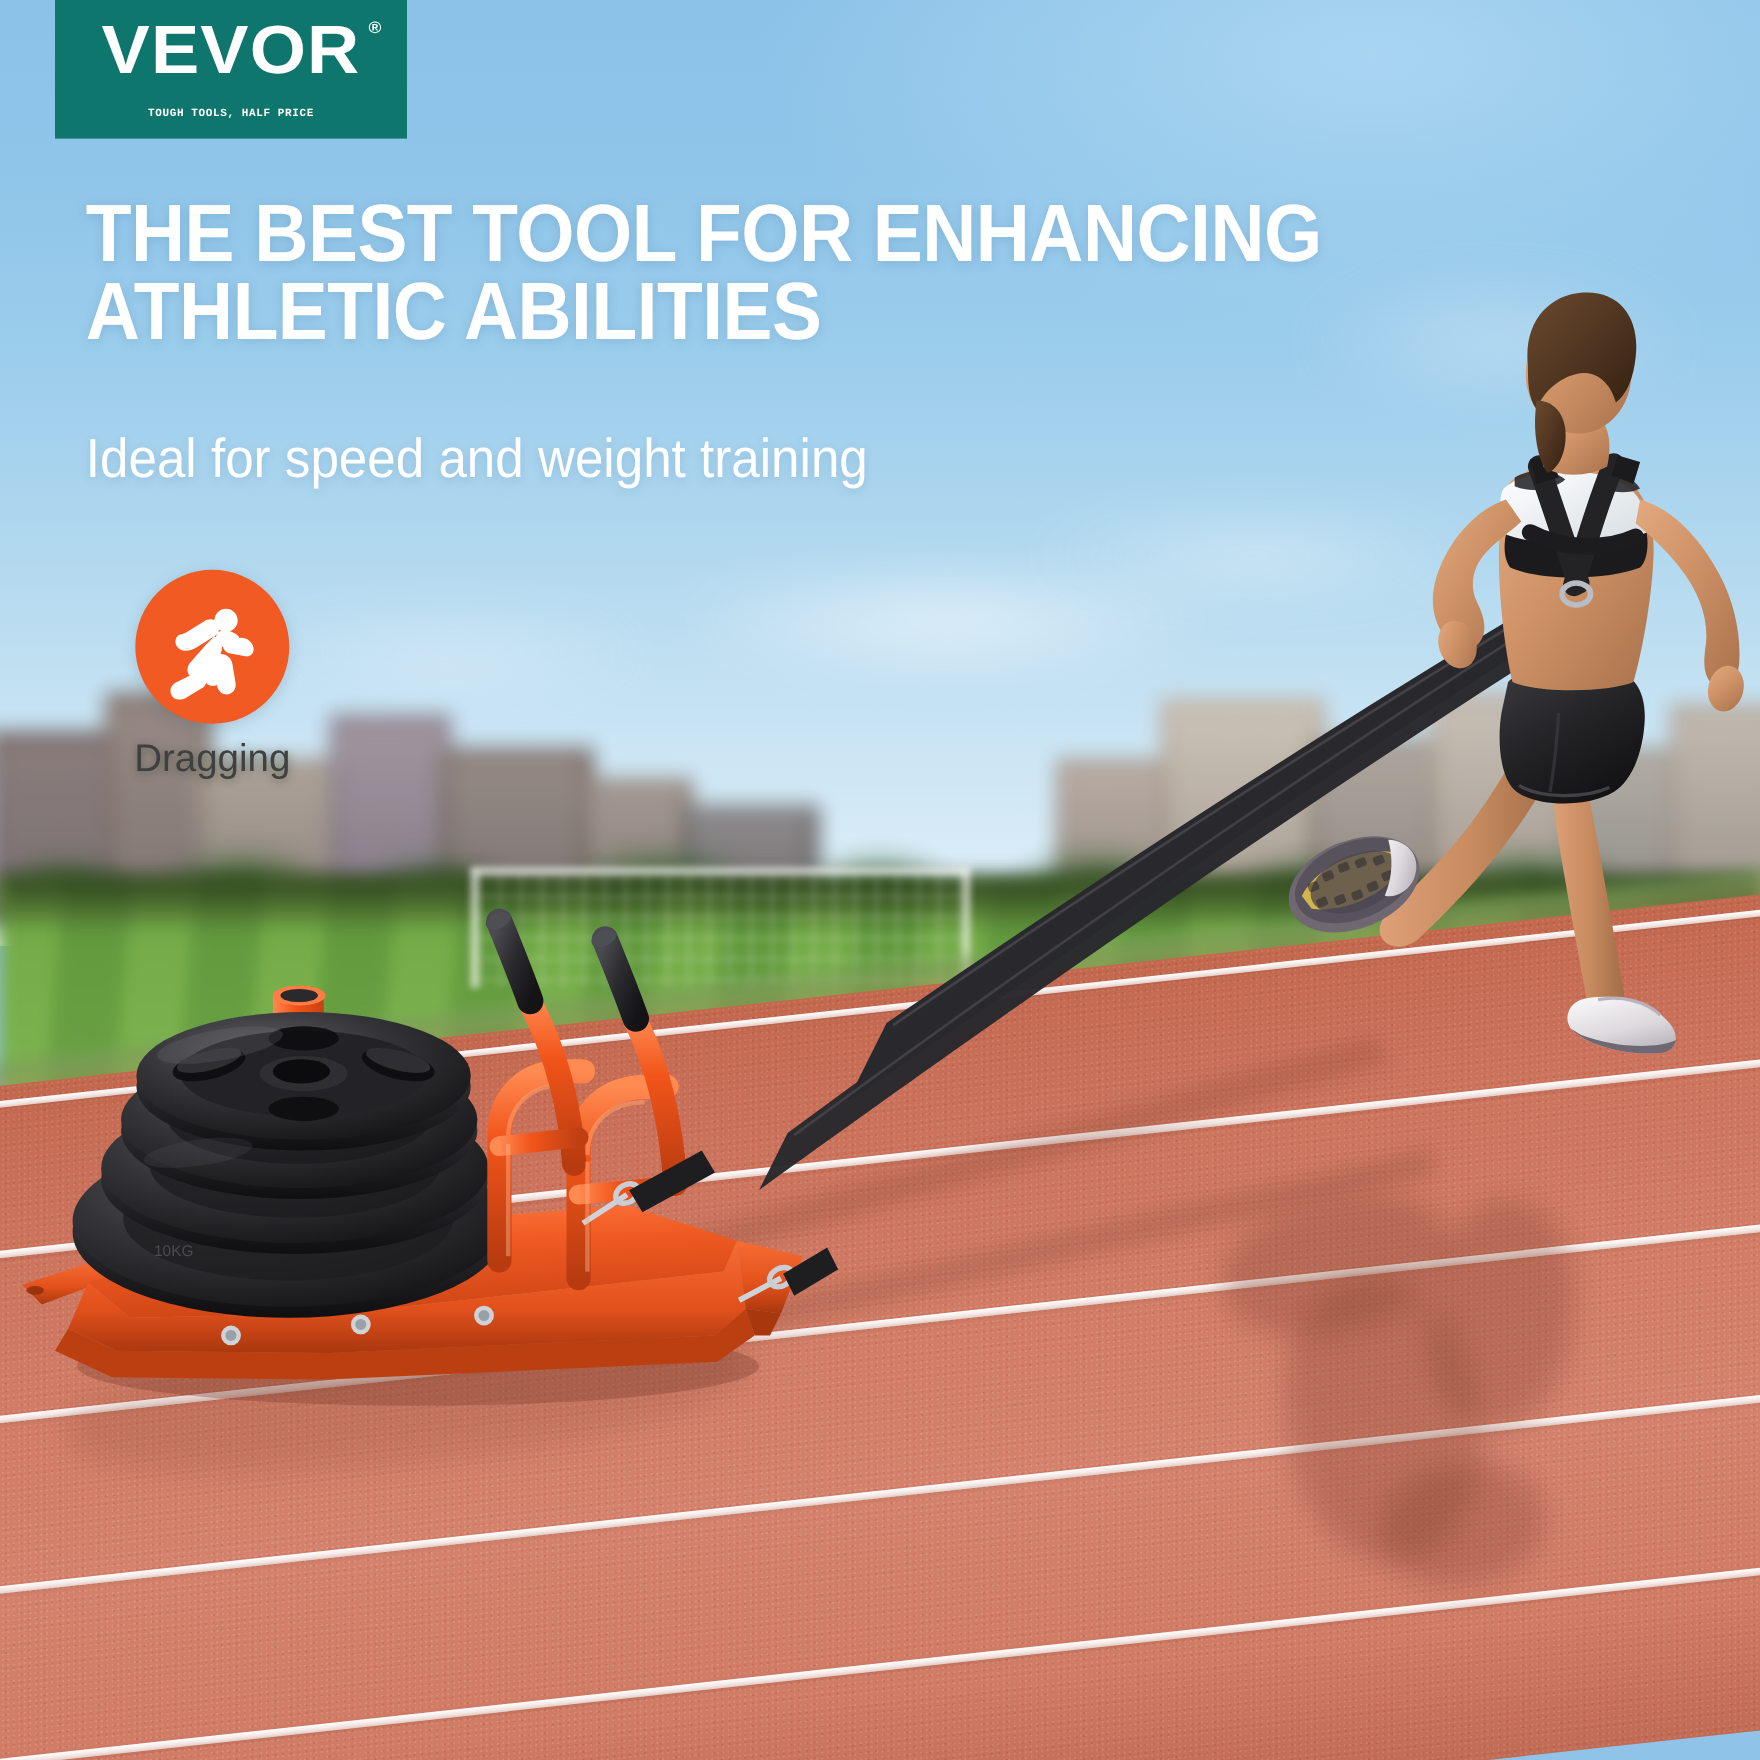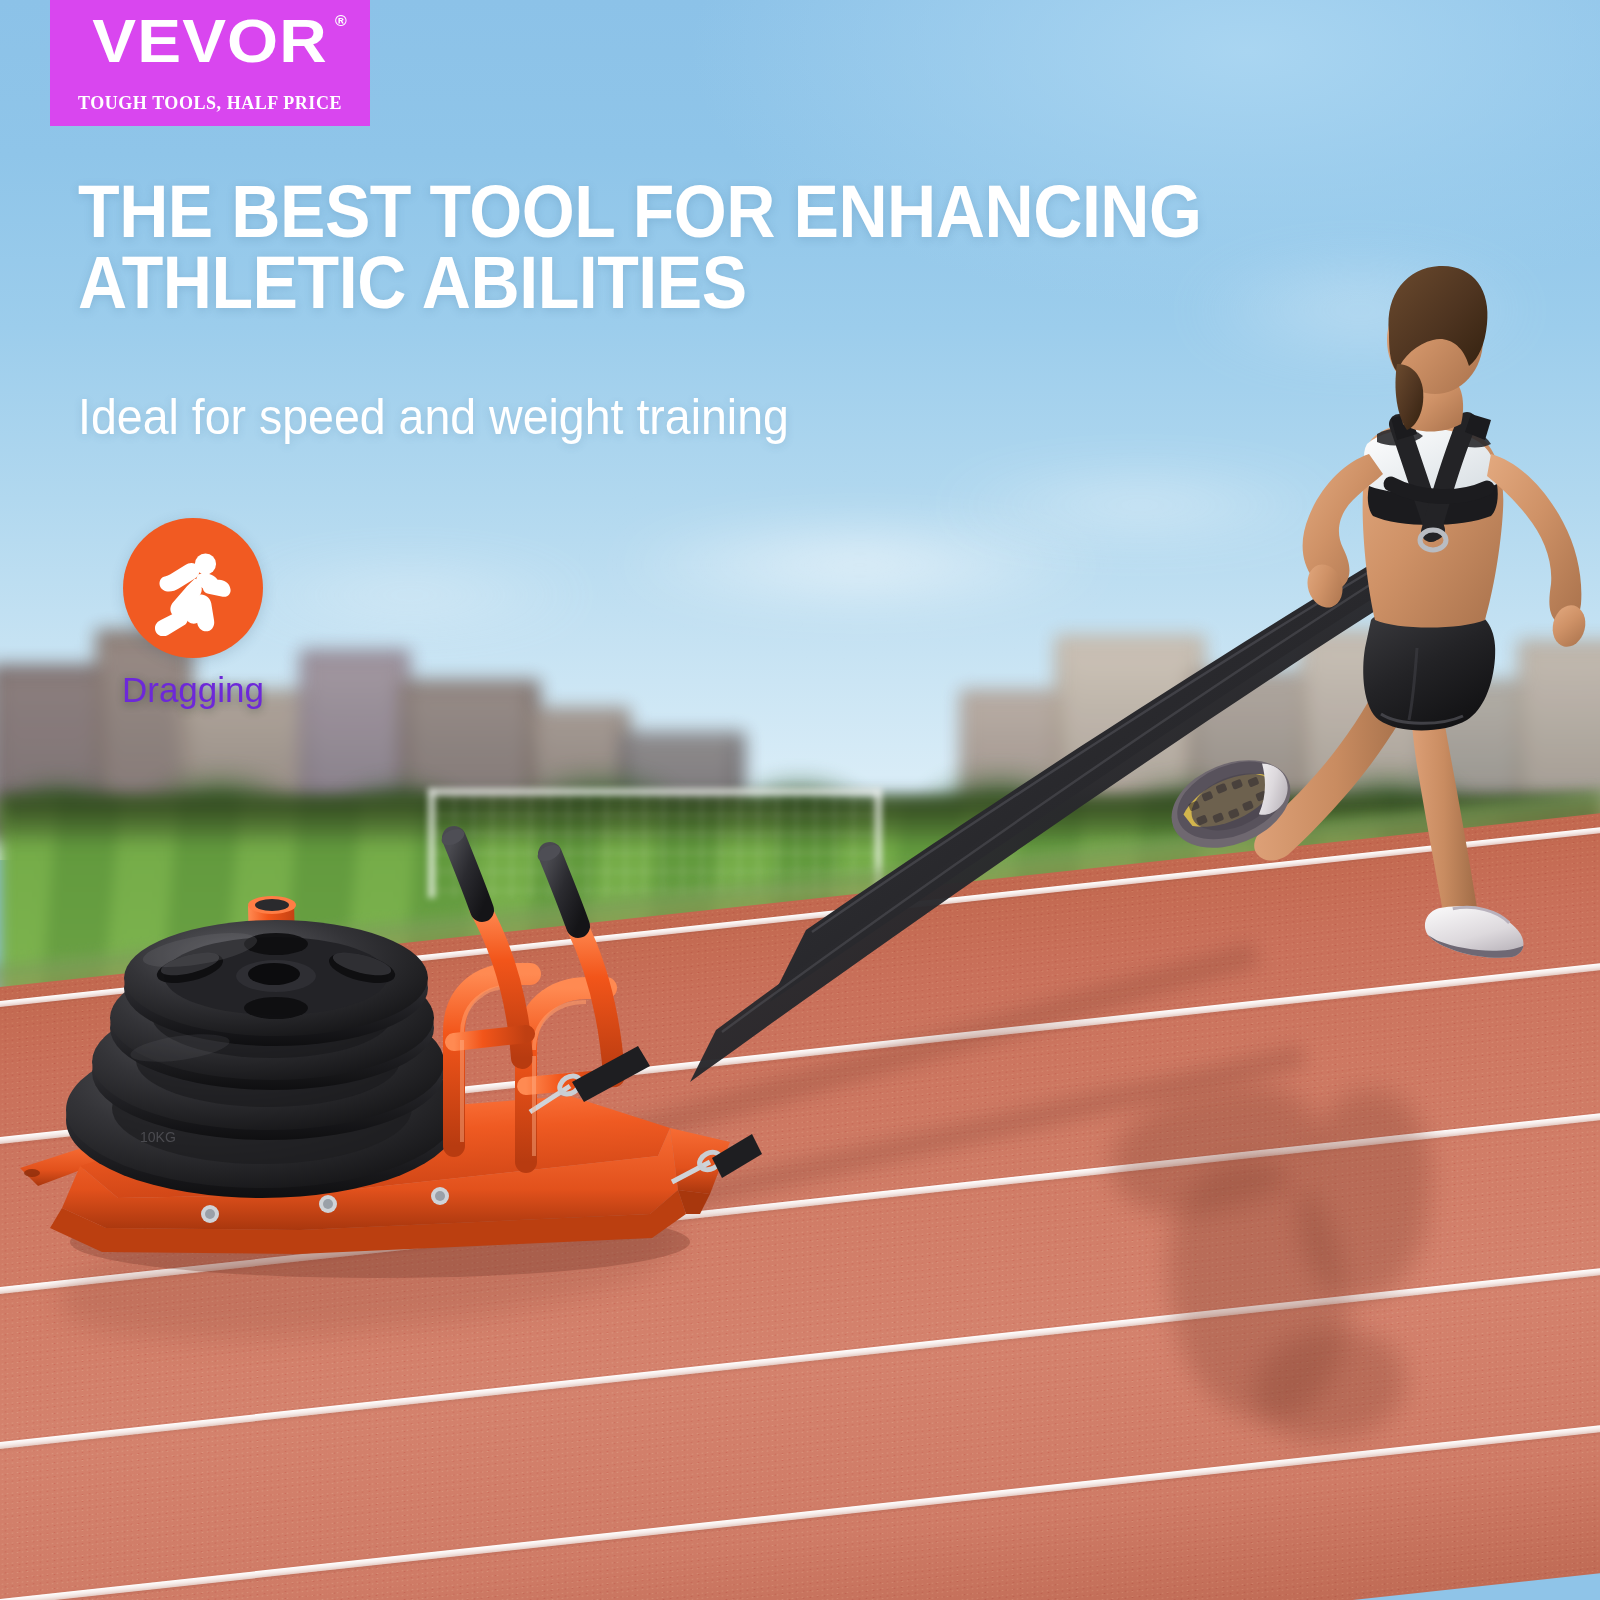--- a/index.html
+++ b/index.html
@@ -124,34 +124,34 @@
     filter:blur(13px); border-radius:46%;
   }
   .shadow-strap {
     position:absolute; background:rgba(122,60,46,.26);
     filter:blur(9px);
   }
 
   
   .logo-box {
     position:absolute; left:50px; top:0; width:320px; height:126px;
-    background:#d946ef; display:flex; flex-direction:column;
+    background:#0f766e; display:flex; flex-direction:column;
     align-items:center; justify-content:center; z-index:40;
   }
   .logo-word {
     position:relative; color:#fff; font-size:62px; line-height:.92;
     font-weight:700; letter-spacing:1px; font-family:"Liberation Sans", sans-serif;
     transform:scaleX(1.06);
   }
   .logo-r {
     position:absolute; right:-19px; top:2px; font-size:15px; font-weight:700;
   }
   .logo-tag {
-    color:#fff; font-size:18px; font-weight:700; letter-spacing:.55px;
-    margin-top:24px; font-family:Liberation Serif, serif;
+    color:#fff; font-size:10px; font-weight:700; letter-spacing:.55px;
+    margin-top:24px; font-family:Liberation Mono, monospace;
   }
 
   
   .headline {
     position:absolute; left:78px; top:176px; width:1240px; z-index:40;
     color:#ffffff; font-weight:700; font-size:74px; line-height:.96;
     letter-spacing:-0.5px;
     font-family:"Liberation Sans Narrow","Liberation Sans", sans-serif;
     transform:scaleX(.92); transform-origin:left top;
     text-shadow:0 2px 10px rgba(60,110,150,.22);
@@ -168,21 +168,21 @@
   
   .features { position:absolute; left:118px; top:518px; z-index:40; display:flex; gap:24px; }
   .feat { width:150px; display:flex; flex-direction:column; align-items:center; }
   .feat-circle {
     width:140px; height:140px; border-radius:50%; background:#F15A22;
     display:flex; align-items:center; justify-content:center;
     box-shadow:0 3px 14px rgba(40,70,100,.18);
   }
   .feat-circle svg { width:96px; height:96px; display:block; }
   .feat-label {
-    margin-top:14px; color:#6d28d9; font-size:35px; line-height:1.02;
+    margin-top:14px; color:#404040; font-size:35px; line-height:1.02;
     font-weight:400; text-align:center; white-space:nowrap;
     font-family:"Liberation Sans Narrow","Liberation Sans", sans-serif;
     text-shadow:0 2px 8px rgba(30,50,30,.45);
   }
   .feat-label .ln2 { display:block; }
 
   
   .athlete { position:absolute; left:1185px; top:248px; width:430px; height:720px; z-index:25; }
   .athlete svg { width:100%; height:100%; overflow:visible; }
 

